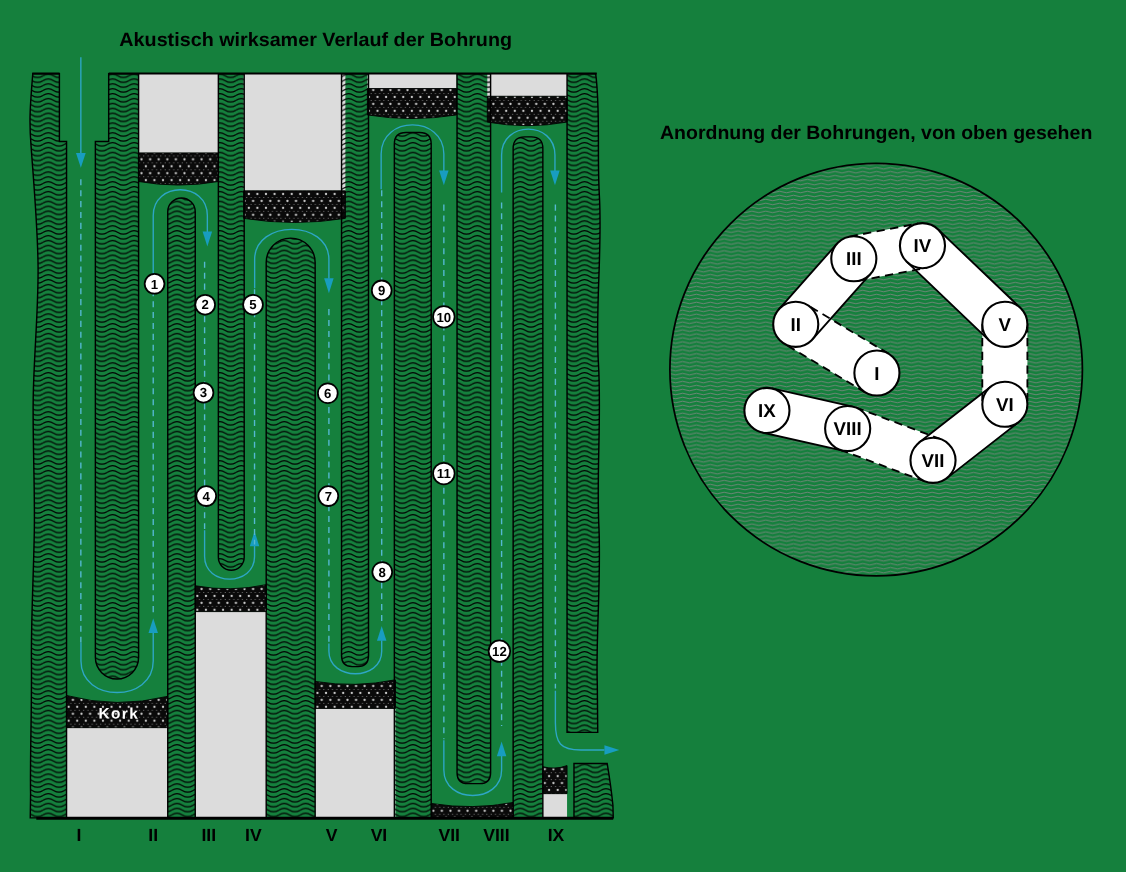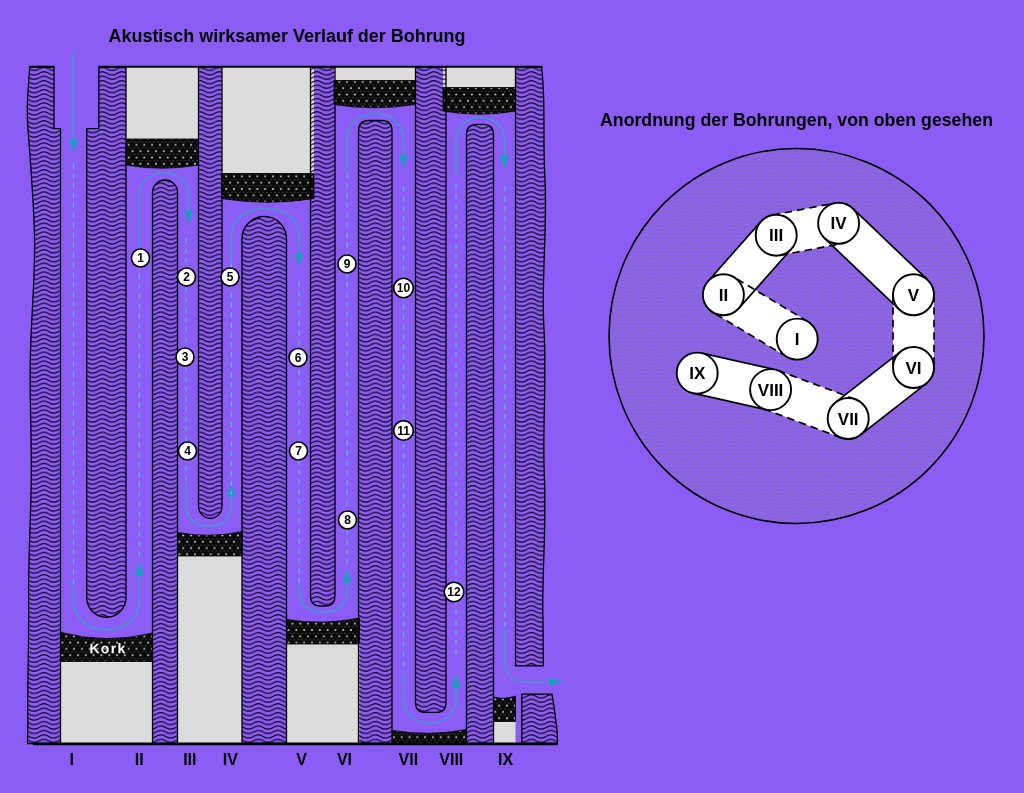--- a/index.html
+++ b/index.html
@@ -1,16 +1,16 @@
 <!DOCTYPE html>
 <html><head>
 <meta charset="utf-8">
 <style>
 html,body{margin:0;padding:0;background:#ffffff;}
-#page{width:1024px;height:793px;position:relative;background:#8b5cf6;overflow:hidden;transform:translateZ(0);will-change:transform;}
+#page{width:1024px;height:793px;position:relative;background:#15803d;overflow:hidden;transform:translateZ(0);will-change:transform;}
 text{font-family:"Liberation Sans",sans-serif;font-weight:bold;-webkit-font-smoothing:antialiased;}
 </style>
 </head>
 <body>
 <div id="page">
 <svg width="1024" height="793" viewBox="0 0 1024 793" xmlns="http://www.w3.org/2000/svg">
 <defs>
 <pattern id="wd" width="19.5" height="4.45" patternUnits="userSpaceOnUse">
 <path d="M0,-2.25 Q4.875,-5.35 9.75,-2.25 Q14.625,0.85 19.5,-2.25 M0,2.2 Q4.875,-0.9 9.75,2.2 Q14.625,5.3 19.5,2.2 M0,6.65 Q4.875,3.55 9.75,6.65 Q14.625,9.75 19.5,6.65" fill="none" stroke="#000000" stroke-width="1.12"></path>
 </pattern>

